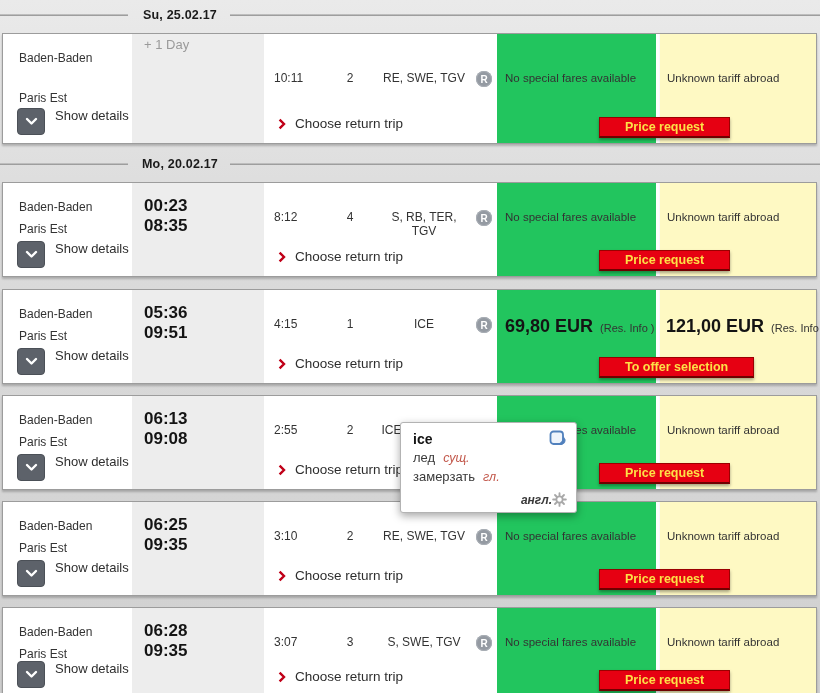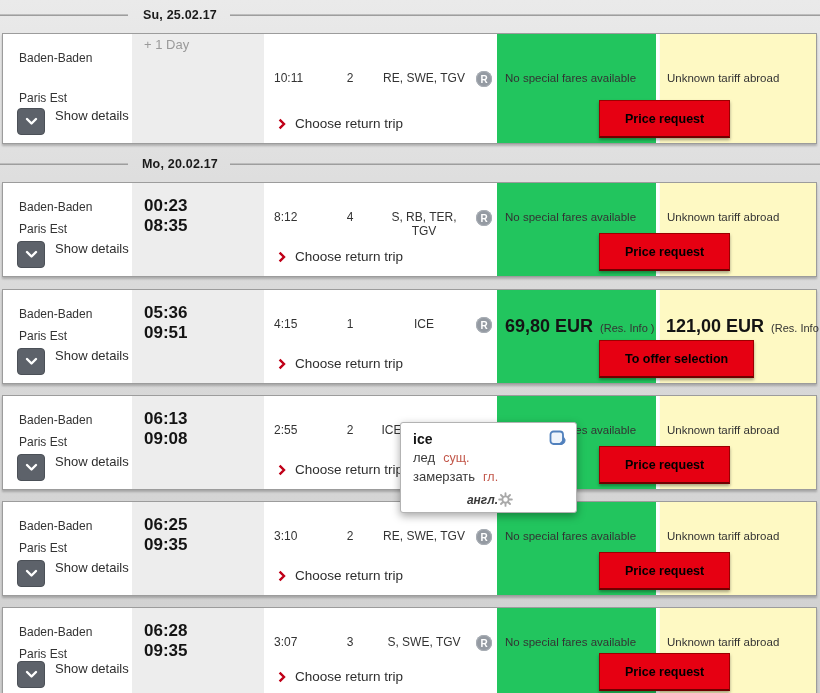--- a/index.html
+++ b/index.html
@@ -57,36 +57,36 @@
   
   .fare-text{font-size:11.5px;color:#333;padding-left:8px}
   .card.std .fare-text{padding-top:28px}
   .card.tall .fare-text{padding-top:38px}
   .col5 .fare-text{padding-left:7px}
   .price-row{display:flex;align-items:baseline;padding-left:8px}
   .card.std .price-row{margin-top:26px}
   .col5 .price-row{padding-left:6px}
   .price{font-size:18px;font-weight:bold;color:#141414;white-space:nowrap}
   .price-note{font-size:11px;color:#333;margin-left:7px;white-space:nowrap}
-  .red-btn{position:absolute;bottom:5px;left:596px;min-width:122px;height:38px;
-    background:#e60012;color:#000000;font-weight:bold;font-size:12.5px;
+  .red-btn{position:absolute;bottom:5px;left:596px;min-width:122px;height:21px;
+    background:#e60012;color:#fde047;font-weight:bold;font-size:12.5px;
     border:1px solid #9b0000;border-bottom:2px solid #6f0000;
     box-shadow:0 2px 3px rgba(0,0,0,.35);cursor:pointer;
     font-family:inherit;padding:0 25px;white-space:nowrap}
   
   .popup{position:absolute;left:400px;top:422px;width:177px;height:91px;background:#fff;
     border:1px solid #b3b3b3;border-radius:3px;box-shadow:0 3px 9px rgba(0,0,0,.35);
     z-index:50;padding:8px 12px;box-sizing:border-box}
   .popup-word{font-size:14px;font-weight:bold;color:#141414;line-height:16px}
   .popup-dict-btn{position:absolute;top:7px;right:9px;background:none;border:none;
     padding:0;cursor:pointer}
   .popup-entry{font-size:13px;color:#3a3a3a;margin-top:3px;line-height:15px}
-  .pos{color:#c2574a;margin-left:8px;font-size:12.5px}
+  .pos{font-style:italic;color:#c2574a;margin-left:8px;font-size:12.5px}
   .popup-footer{position:absolute;left:12px;right:9px;bottom:5px;display:flex;
-    justify-content:center;align-items:center}
+    justify-content:flex-end;align-items:center}
   .popup-lang{font-size:12px;font-style:italic;font-weight:bold;color:#3a3a3a}
   .gear-btn{background:none;border:none;padding:0;cursor:pointer;line-height:0}
 </style>
 </head>
 <body>
 
 <div class="screen">
 
   <div class="day-divider" style="top:7px">
     <div class="seg l"></div>

